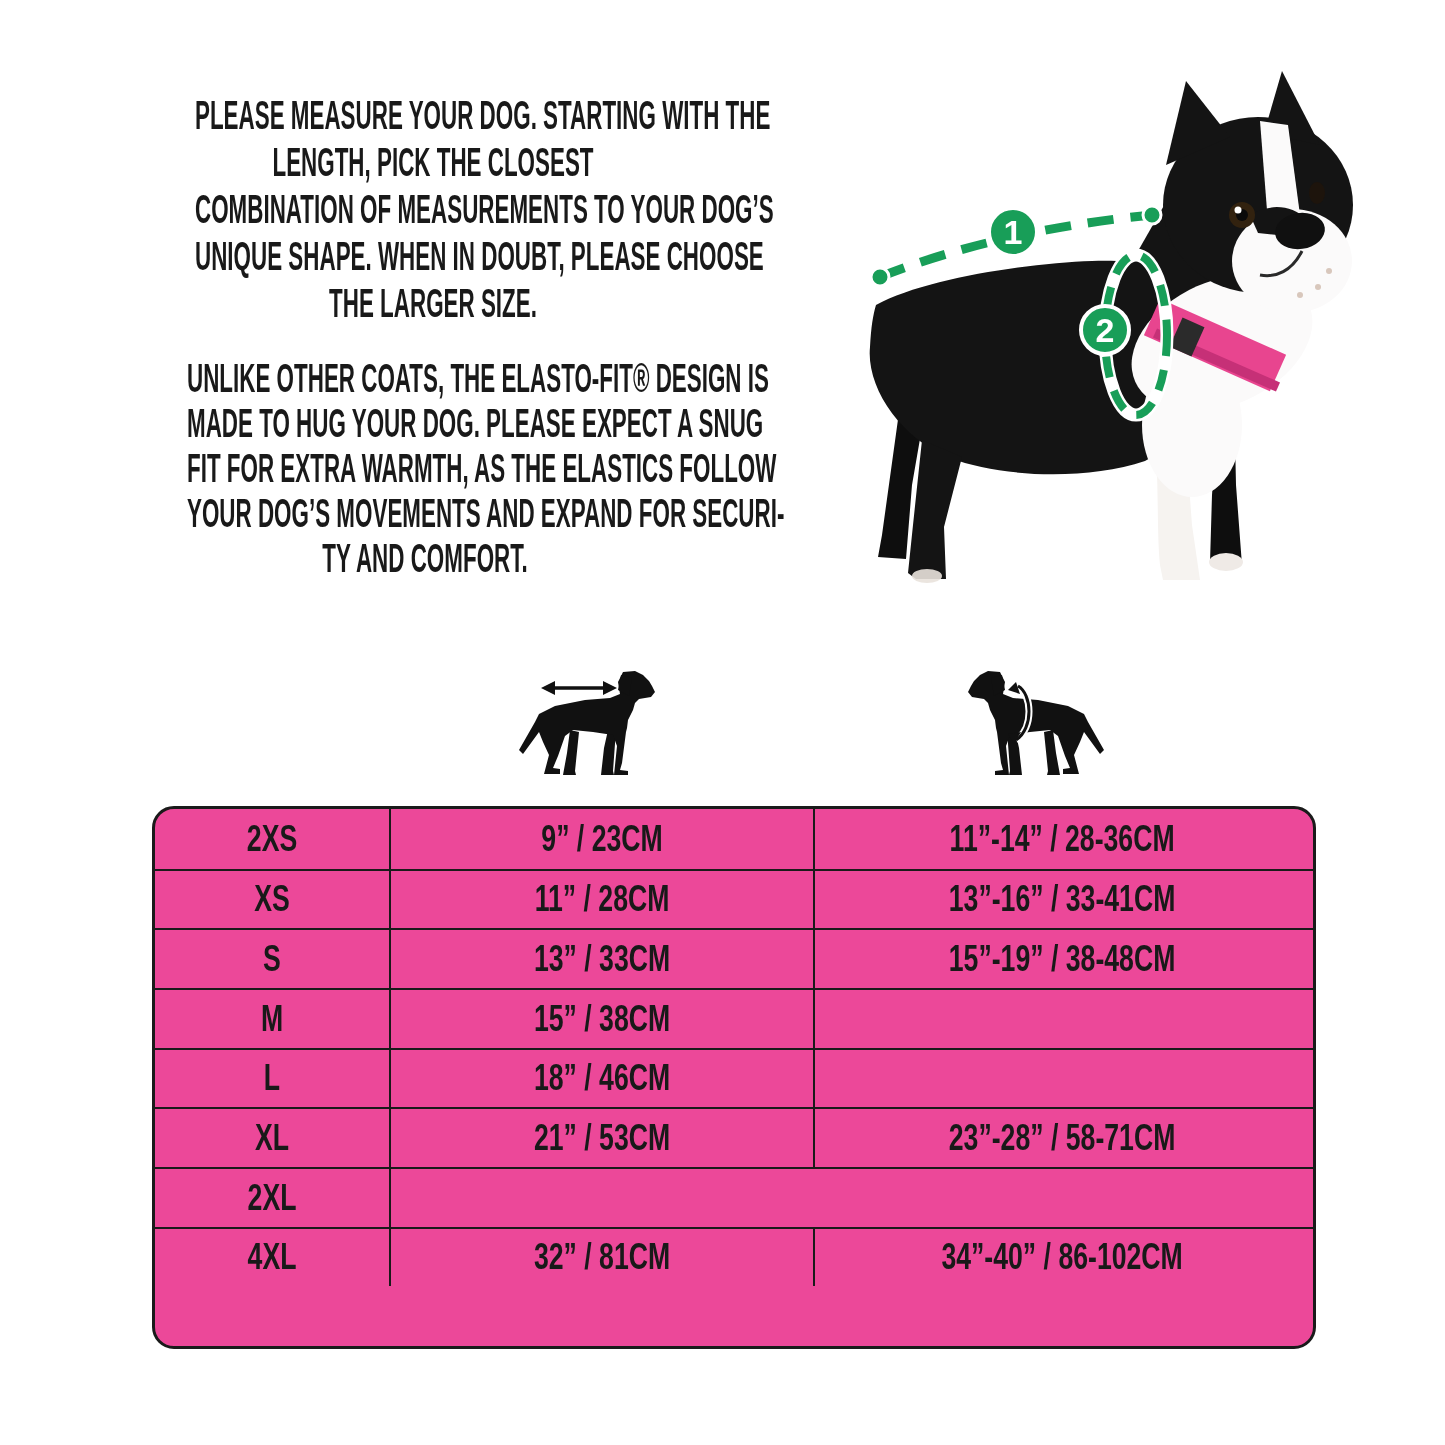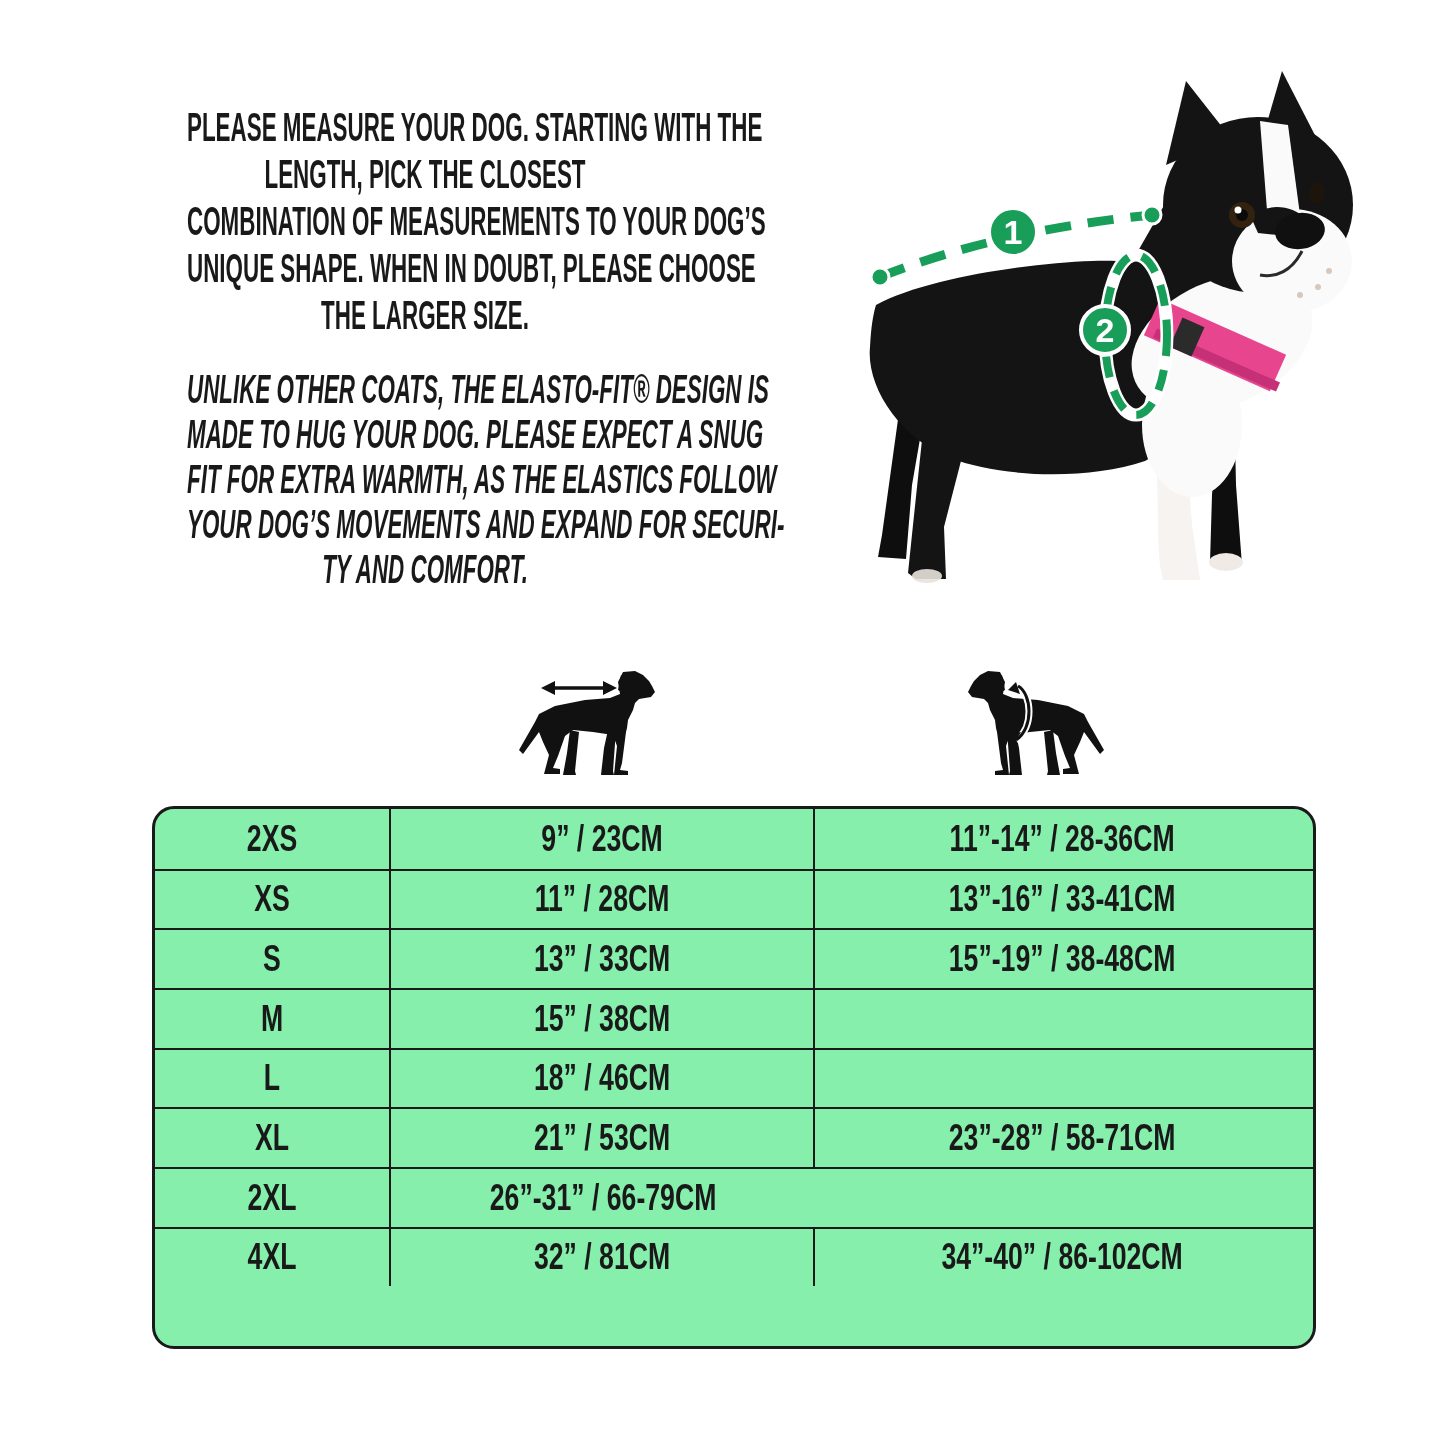--- a/index.html
+++ b/index.html
@@ -4,29 +4,29 @@
 <style>
   html,body { margin:0; padding:0; }
   body { width:1445px; height:1445px; background:#ffffff; position:relative; overflow:hidden;
          font-family:"Liberation Sans","DejaVu Sans",sans-serif; color:#191919; }
   .abs { position:absolute; }
 
   
   .copy { left:0; width:850px; text-align:center; font-weight:bold; }
   .copy .line { white-space:nowrap; transform:scaleX(0.56); transform-origin:50% 50%;
                 font-size:40px; }
-  .intro { top:104px; }
+  .intro { top:92px;padding-left:8px; }
   .intro .line { line-height:47px; }
-  .fitnote { top:367px;font-style:italic; }
+  .fitnote { top:356px; }
   .fitnote .line { line-height:45px; }
 
   
   .size-table { left:152px; top:806px; width:1158px; height:537px;
                 border:3px solid #1a1a1a; border-radius:22px; overflow:hidden;
-                display:grid; grid-template-rows:repeat(9,1fr); background:#86efac; }
+                display:grid; grid-template-rows:repeat(9,1fr); background:#ec4899; }
   .trow { display:grid; grid-template-columns:236px 424px 495px; }
   .trow + .trow { border-top:2px solid #1a1a1a; }
   .cell { display:flex; align-items:center; justify-content:center; font-weight:bold; font-size:36px; }
   .c1,.c2 { border-right:2px solid #1a1a1a; }
   .cond { display:inline-block; white-space:nowrap; transform:scaleX(0.74); transform-origin:50% 50%; }
 
   svg text.badge-num { font-family:"Liberation Sans","DejaVu Sans",sans-serif; font-weight:bold; }
   .gcase  { stroke:#ffffff; stroke-width:15; fill:none; stroke-linecap:round; }
   .gdash  { stroke:#189E58; stroke-width:9;  fill:none; stroke-dasharray:26 17; }
   .gcase2 { stroke:#ffffff; stroke-width:13; fill:none; }
@@ -195,23 +195,20 @@
         <span class="cond">21” / 53CM</span>
       </div>
     <div class="cell c3">
         <span class="cond">23”-28” / 58-71CM</span>
       </div>
   </div>
   <div class="trow">
     <div class="cell c1">
         <span class="cond">2XL</span>
       </div>
-    <div class="cell c3">
-        <span class="cond">26”-31” / 66-79CM</span>
-      </div>
   </div>
   <div class="trow">
     <div class="cell c1">
         <span class="cond">4XL</span>
       </div>
     <div class="cell c2">
         <span class="cond">32” / 81CM</span>
       </div>
     <div class="cell c3">
         <span class="cond">34”-40” / 86-102CM</span>

